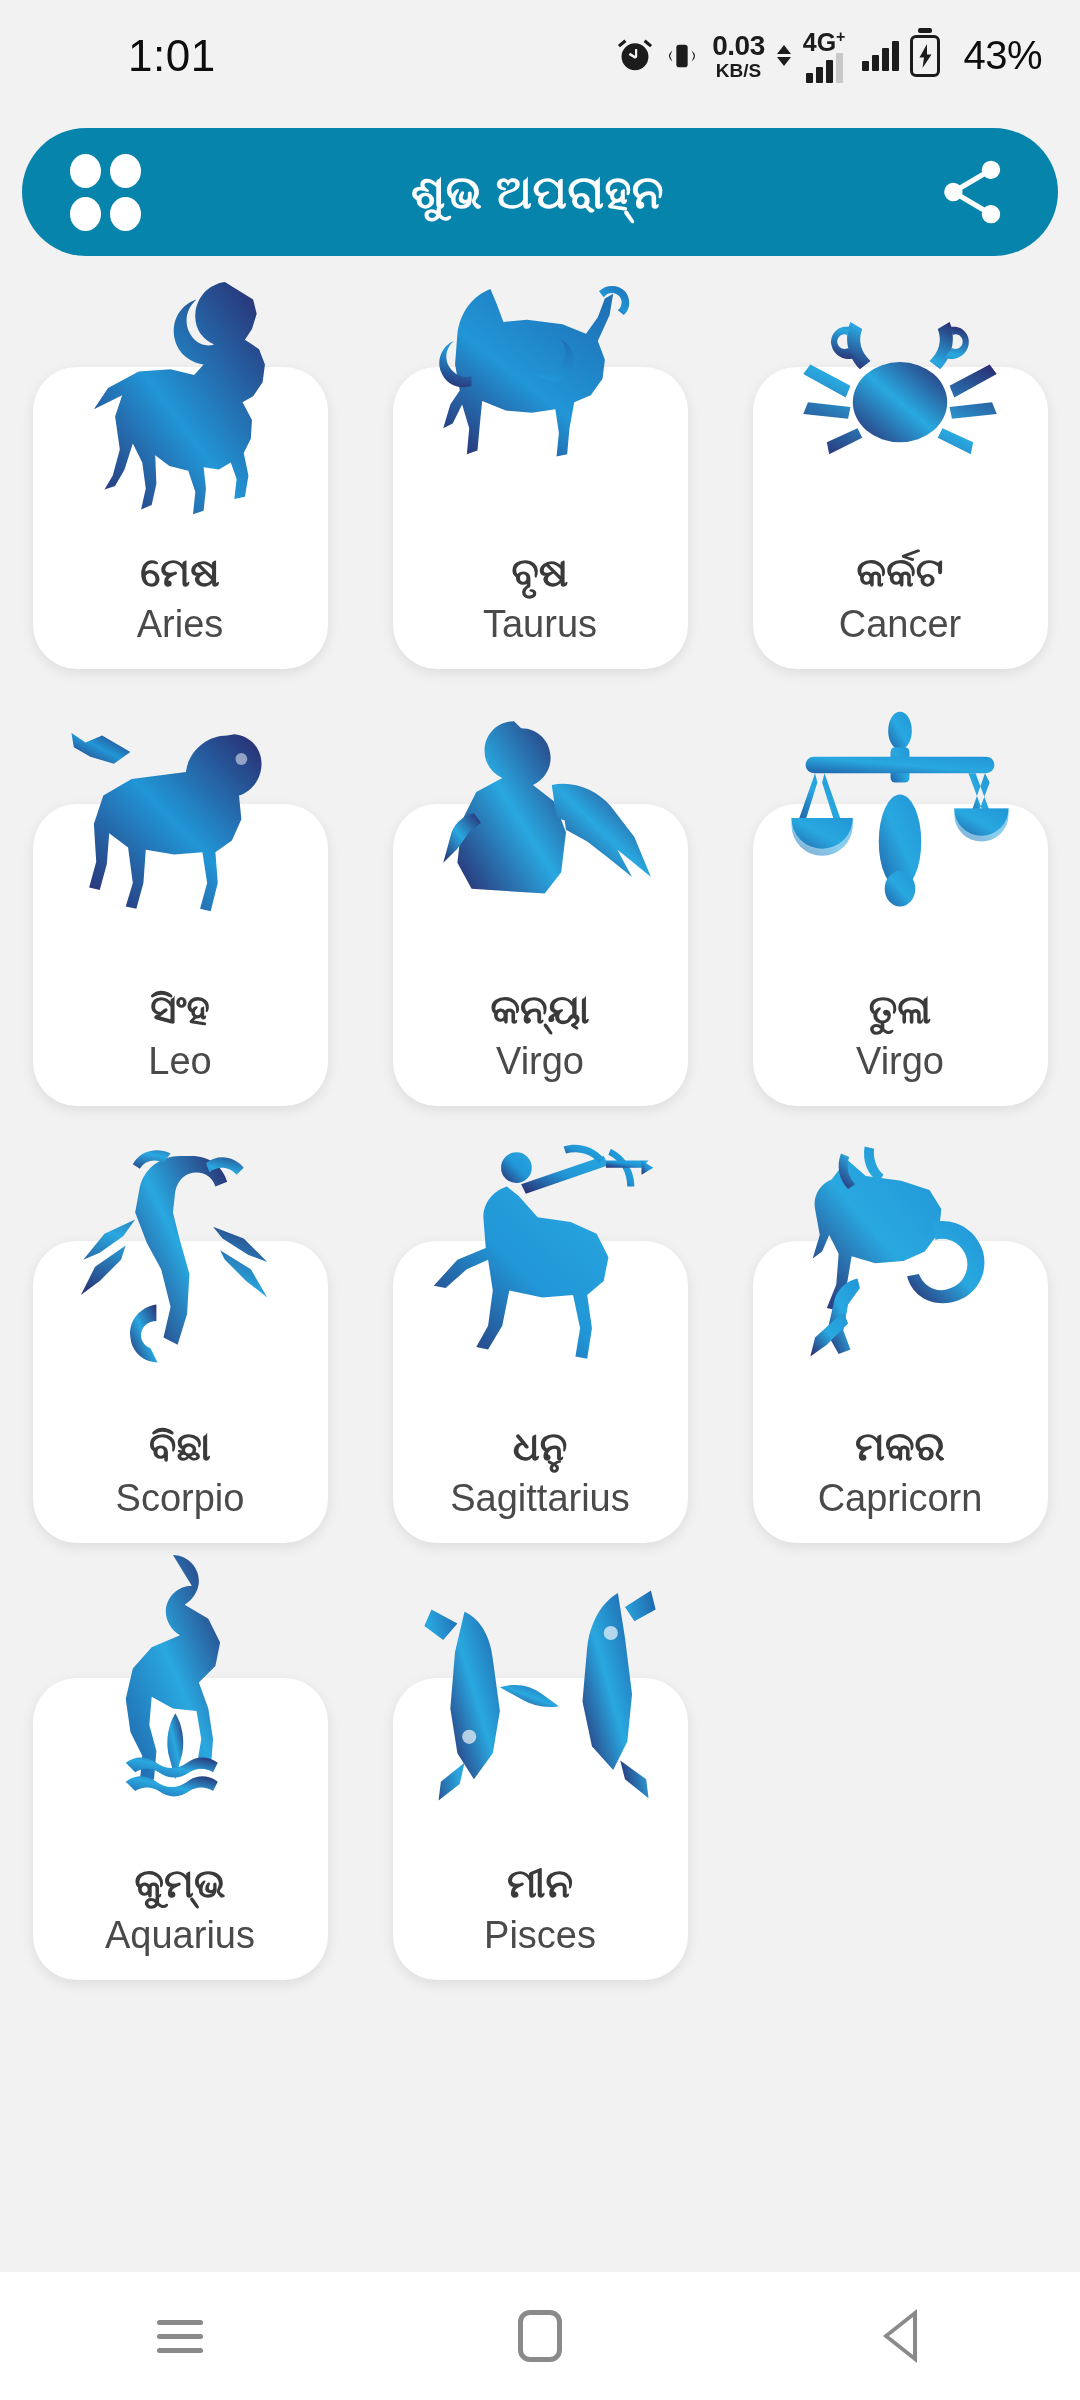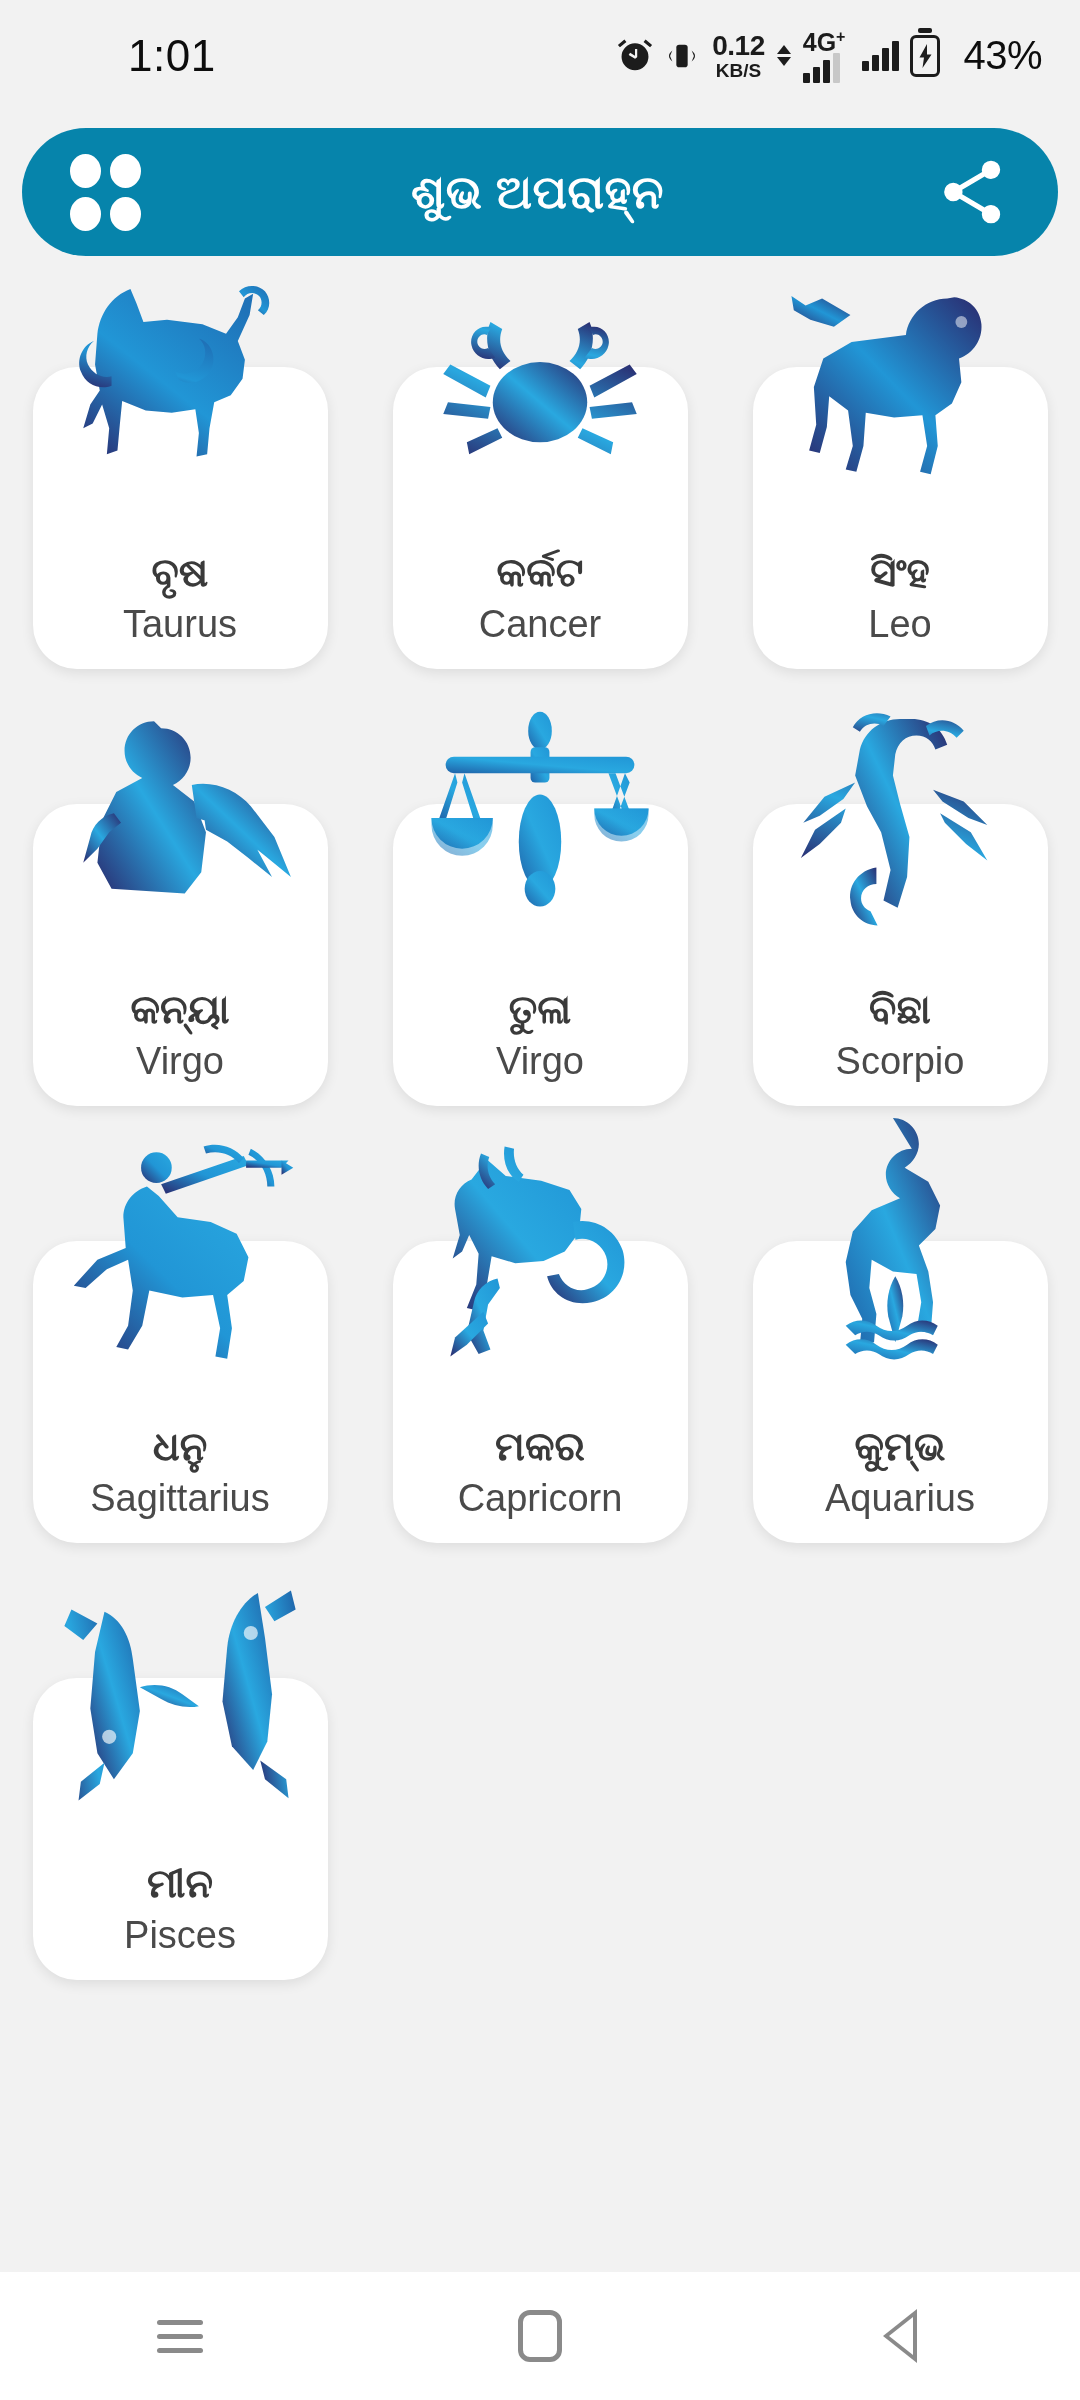--- a/index.html
+++ b/index.html
@@ -25,21 +25,21 @@
   .sb-ico { display:flex; align-items:center; color:#1c1c1c; }
   .netspeed {
     display:flex; flex-direction:column; align-items:center;
     line-height:1; margin-left:2px;
   }
   .netspeed .n1 { font-size:28px; font-weight:700; color:#1c1c1c; letter-spacing:-0.5px;}
   .netspeed .n2 { font-size:19px; font-weight:700; color:#1c1c1c; margin-top:1px;}
   .arrows { display:flex; flex-direction:column; gap:3px; margin:0 1px; }
   .tri-up { width:0;height:0;border-left:7px solid transparent;border-right:7px solid transparent;border-bottom:9px solid #1c1c1c;}
   .tri-dn { width:0;height:0;border-left:7px solid transparent;border-right:7px solid transparent;border-top:9px solid #1c1c1c;}
-  .sig-wrap { display:flex; flex-direction:column; align-items:flex-start; }
+  .sig-wrap { display:flex; flex-direction:column; align-items:center; }
   .g4 { font-size:25px; font-weight:700; color:#1c1c1c; line-height:1; margin-bottom:-2px; }
   .g4 sup { font-size:16px; }
   .bars { display:flex; align-items:flex-end; gap:3px; height:30px; }
   .bars i { display:block; width:7px; background:#1c1c1c; border-radius:1px; }
   .bars i.dim { background:#c8c8c8; }
   .b1{height:10px;} .b2{height:16px;} .b3{height:23px;} .b4{height:30px;}
   .sig2 { margin-left:6px; }
   .batt {
     position:relative; width:30px; height:42px;
     border:3.5px solid #1c1c1c; border-radius:6px;
@@ -148,21 +148,21 @@
       </span>
 
       <span class="sb-ico">
         <svg width="34" height="34" viewBox="0 0 24 24" fill="#1c1c1c">
           <rect x="8" y="4" width="8" height="16" rx="2"></rect>
           <path d="M5.2 8.2 3.8 9.6a3.4 3.4 0 0 0 0 4.8l1.4 1.4-1-2.2a2.6 2.6 0 0 1 0-3.2zM18.8 8.2l1.4 1.4a3.4 3.4 0 0 1 0 4.8l-1.4 1.4 1-2.2a2.6 2.6 0 0 0 0-3.2z"></path>
         </svg>
       </span>
 
       <div class="netspeed">
-        <span class="n1">0.12</span>
+        <span class="n1">0.03</span>
         <span class="n2">KB/S</span>
       </div>
 
       <div class="arrows">
         <span class="tri-up"></span>
         <span class="tri-dn"></span>
       </div>
 
       <div class="sig-wrap">
         <span class="g4"><span>4G</span><sup>+</sup></span>
@@ -201,20 +201,40 @@
     <div class="appbar-title">ଶୁଭ ଅପରାହ୍ନ</div>
     <span class="share-icon">
       <svg viewBox="0 0 24 24" fill="#ffffff">
         <path d="M18 16.1c-.8 0-1.5.3-2 .8l-7.1-4.2c.1-.2.1-.5.1-.7s0-.5-.1-.7L16 7.1c.5.5 1.2.8 2 .8a2.9 2.9 0 1 0-2.9-2.9c0 .3 0 .5.1.7L8.1 9.9a2.9 2.9 0 1 0 0 4.2l7.1 4.2c0 .2-.1.4-.1.7a2.9 2.9 0 1 0 2.9-2.9z"></path>
       </svg>
     </span>
   </div>
 
   <div class="zgrid">
 
+    <div class="zcell">
+      <div class="zcard">
+        <div class="zart">
+          <svg viewBox="0 0 200 200">
+            <defs>
+                <linearGradient id="gA" x1="0" y1="1" x2="1" y2="0">
+              <stop offset="0" stop-color="#2a2a6e"></stop>
+                  <stop offset=".45" stop-color="#2196d6"></stop>
+                  <stop offset="1" stop-color="#2a2a6e"></stop>
+                </linearGradient>
+              </defs>
+            <g fill="url(#gA)">
+              <path d="M138 16c-14 2-24 13-25 27-1 12 6 22 16 26-9 3-17-2-21-10-5-10-2-21 6-28-13 4-21 17-19 31 2 13 12 22 25 24l-8 9-20-5-27 2-26 14-12 18 10-5 14-7-6 18 4 28-6 22-7 12 9-3 8-14 7-22 8 16 3 22-4 18 9-4 4-18-1-24 12 9 16 4 6 18-2 19 9-3 2-19-2-18 13 2 10-6 5 14-2 17 9-2 3-18-4-19 6-12 1-16-8-15 9-5 8-12 2-15-5-13-12-8 6-9 4-13-3-12z"></path>
+            </g>
+          </svg>
+        </div>
+        <div class="zname-or">ମେଷ</div>
+        <div class="zname-en">Aries</div>
+      </div>
+    </div>
 
     <div class="zcell">
       <div class="zcard">
         <div class="zart">
           <svg viewBox="0 0 200 200">
             <defs>
                 <linearGradient id="gT" x1="0" y1="1" x2=".8" y2="0">
               <stop offset="0" stop-color="#2a2a6e"></stop>
                   <stop offset=".5" stop-color="#2196d6"></stop>
                   <stop offset="1" stop-color="#1f72b8"></stop>

